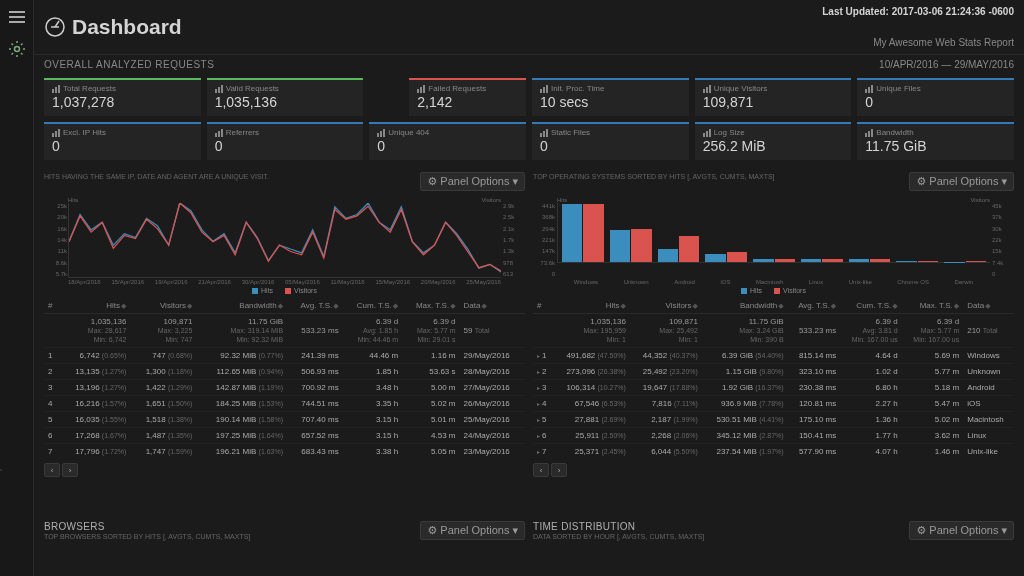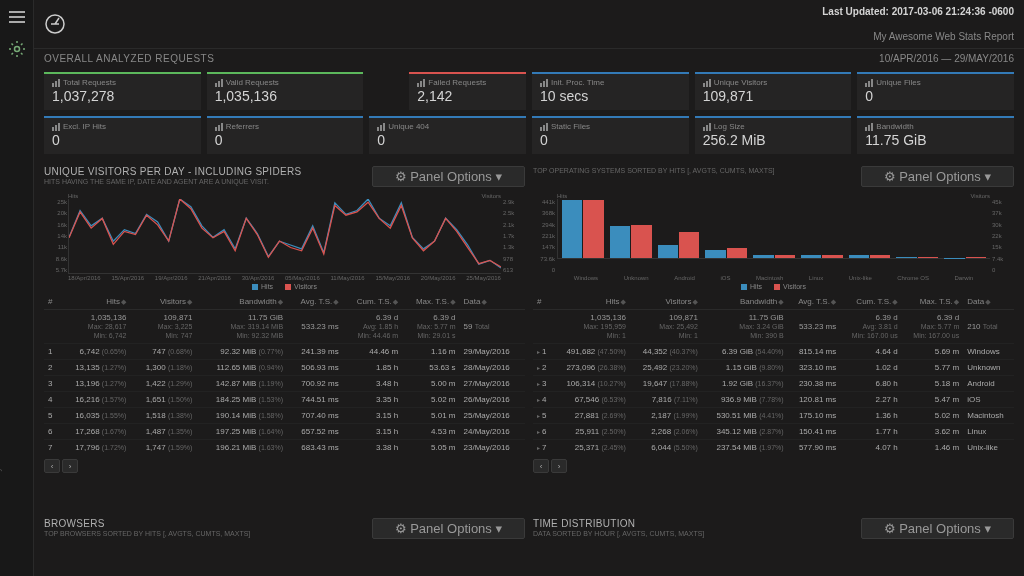--- a/index.html
+++ b/index.html
@@ -6,36 +6,36 @@
 body { font-family: -apple-system, BlinkMacSystemFont, "Segoe UI", Arial, sans-serif; background: #1c1b1b; color: #9e9e9e; font-size: 10px; overflow: hidden; width: 1024px; height: 576px; display: flex; }
 .sidebar { width: 34px; background: #181818; display: flex; flex-direction: column; align-items: center; padding-top: 8px; gap: 14px; border-right: 1px solid #2a2a2a; position: relative; }
 .sidebar .icon { width: 18px; height: 18px; cursor: pointer; }
 .vertical-text { position: absolute; bottom: 100px; left: 2px; transform: rotate(-90deg); transform-origin: left bottom; white-space: nowrap; color: #555; font-size: 8px; }
 .main { flex: 1; display: flex; flex-direction: column; overflow: hidden; }
 .topbar { display: flex; align-items: center; justify-content: space-between; padding: 6px 10px; }
 .topbar-left { display: flex; align-items: center; gap: 6px; }
 .page-title { color: #d4d4d4; font-size: 21px; font-weight: bold; }
 .topbar-right { text-align: right; font-size: 10px; }
 .topbar-right .updated { color: #d4d4d4; font-weight: bold; }
-.topbar-right .report { color: #888; margin-top: 14px; }
+.topbar-right .report { color: #888; margin-top: 20px; }
 .header-row { display: flex; justify-content: space-between; align-items: center; padding: 4px 10px; font-size: 10px; color: #888; border-top: 1px solid #2a2a2a; }
 .section-title { letter-spacing: 0.5px; }
 .stats-grid { display: grid; grid-template-columns: repeat(6, 1fr); gap: 6px; padding: 4px 10px; }
 .stat-card { background: #252424; border-top: 2px solid; padding: 4px 8px 6px 8px; min-height: 30px; }
 .stat-card.green { border-top-color: #5cb85c; }
 .stat-card.red { border-top-color: #d9534f; margin-left: 40px; }
 .stat-card.blue { border-top-color: #337ab7; }
 .stat-label { font-size: 8px; color: #888; display: flex; align-items: center; gap: 3px; }
 .stat-value { font-size: 14px; color: #d4d4d4; margin-top: 1px; }
 .panels { flex: 1; display: grid; grid-template-columns: 1fr 1fr; gap: 8px; padding: 6px 10px; overflow: hidden; }
 .panel { display: flex; flex-direction: column; overflow: hidden; }
 .panel-header { display: flex; justify-content: space-between; align-items: flex-start; padding: 2px 0; }
 .panel-title { font-size: 10px; color: #b0b0b0; letter-spacing: 0.3px; }
 .panel-sub { font-size: 7px; color: #666; margin-top: 1px; }
-.panel-opts { font-size: 13px; background: #2a2a2a; border: 1px solid #3a3a3a; color: #999; padding: 2px 22px; border-radius: 2px; cursor: pointer; }
+.panel-opts { font-size: 11px; background: #2a2a2a; border: 1px solid #3a3a3a; color: #999; padding: 2px 6px; border-radius: 2px; cursor: pointer; }
 .chart-area { height: 88px; display: flex; flex-direction: column; position: relative; margin-top: 4px; }
 .chart-body { flex: 1; position: relative; border-left: 1px solid #333; border-bottom: 1px solid #333; }
 .chart-labels { display: flex; justify-content: space-between; font-size: 6px; color: #666; padding: 1px 0 0 0; }
 .y-labels { position: absolute; left: -20px; top: 0; bottom: 0; display: flex; flex-direction: column; justify-content: space-between; font-size: 6px; color: #666; text-align: right; width: 18px; }
 .y-labels-right { position: absolute; right: -22px; top: 0; bottom: 0; display: flex; flex-direction: column; justify-content: space-between; font-size: 6px; color: #666; width: 20px; }
 .chart-wrapper { position: relative; margin: 0 24px; flex: 1; display: flex; flex-direction: column; }
 .axis-title { font-size: 6px; color: #666; }
 .legend { display: flex; justify-content: center; gap: 12px; font-size: 7px; color: #888; margin-top: 2px; }
 .legend-item { display: flex; align-items: center; gap: 3px; }
 .legend-sq { width: 6px; height: 6px; }
@@ -73,20 +73,21 @@
   <div class="vertical-text">by GoAccess and GWSocket</div>
 </div>
 
 <div class="main">
   <div class="topbar">
     <div class="topbar-left">
       <svg width="22" height="22" viewBox="0 0 22 22">
           <circle cx="11" cy="11" r="9" fill="none" stroke="#ccc" stroke-width="1.5"></circle>
           <path d="M11 11 L15 5 M7 11h8" stroke="#ccc" stroke-width="1.5" fill="none"></path>
         </svg>
+      <span class="page-title">Dashboard</span>
     </div>
     <div class="topbar-right">
       <div class="updated"><span>Last Updated:</span> <span>2017-03-06 21:24:36 -0600</span></div>
       <div class="report">My Awesome Web Stats Report</div>
     </div>
   </div>
 
   <div class="header-row">
     <span class="section-title">OVERALL ANALYZED REQUESTS</span>
     <span>10/APR/2016 — 29/MAY/2016</span>
@@ -189,21 +190,20 @@
           </svg>Bandwidth</div>
         <div class="stat-value">11.75 GiB</div>
       </div>
     </div>
 
   <div class="panels">
 
     <div class="panel">
       <div class="panel-header">
         <div>
-          <div class="panel-title">UNIQUE VISITORS PER DAY - INCLUDING SPIDERS</div>
           <div class="panel-sub">HITS HAVING THE SAME IP, DATE AND AGENT ARE A UNIQUE VISIT.</div>
         </div>
         <div class="panel-opts">⚙ <span>Panel Options</span> ▾</div>
       </div>
       <div class="chart-area">
         <div class="chart-wrapper">
           <div style="display:flex;justify-content:space-between">
               <span class="axis-title">Hits</span>
               <span class="axis-title">Visitors</span>
             </div>

